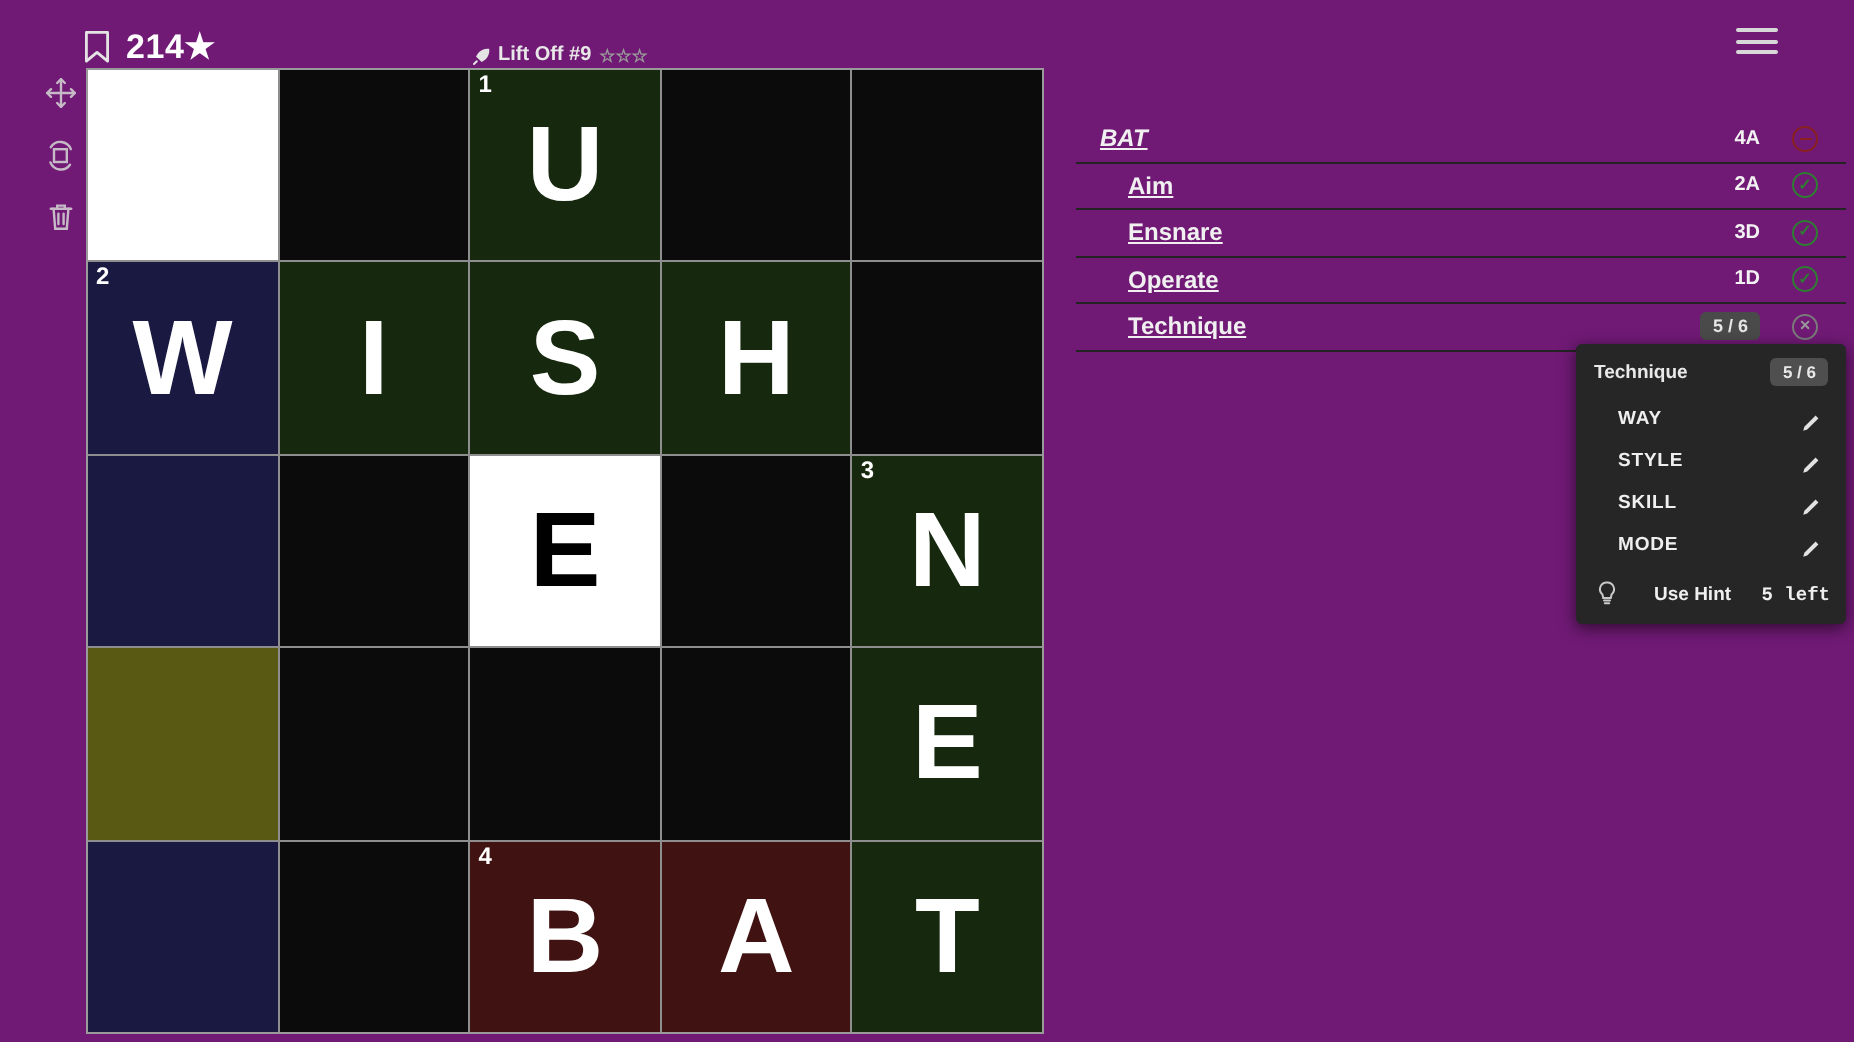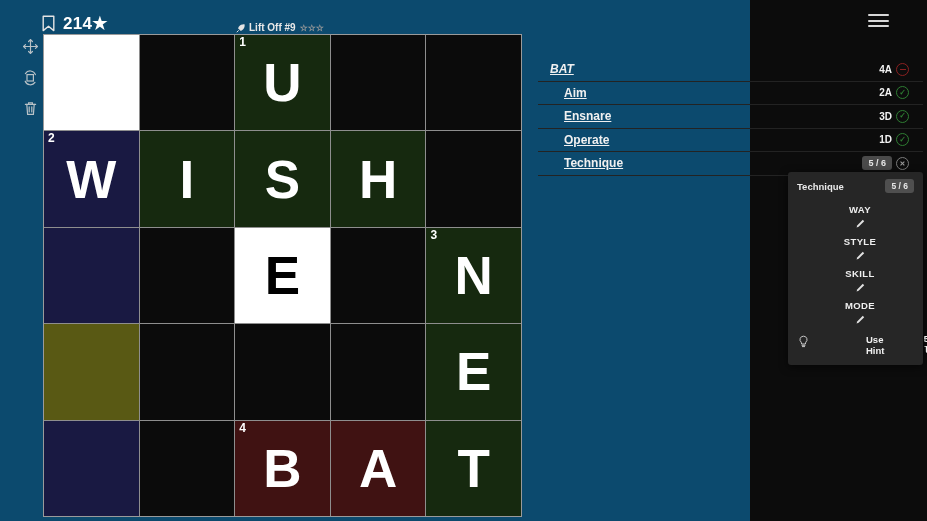--- a/index.html
+++ b/index.html
@@ -4,21 +4,21 @@
 <style>
   * { margin:0; padding:0; box-sizing:border-box; }
   html, body {
     width:927px; height:521px;
     background:#0c0c0c;
     font-family:"Liberation Sans", sans-serif;
     overflow:hidden;
     color:#fff;
     -webkit-font-smoothing:antialiased;
   }
-  #app { position:relative; width:750px; height:521px; background:#0c4a6e; }
+  #app { position:relative; width:927px; height:521px; background:#701a75; }
 
   
   .topbar { position:absolute; left:0; top:0; width:927px; height:34px; }
   .bookmark-group { position:absolute; left:42px; top:13px; display:flex; align-items:center; gap:8px; }
   .bookmark-icon { width:13px; height:17px; }
   .score-text { font-size:17px; font-weight:bold; letter-spacing:.3px; color:#fff; }
 
   .puzzle-title { position:absolute; left:236px; top:22px; display:flex; align-items:center; gap:4px; font-size:10px; font-weight:bold; color:#e8e8e8; }
   .rocket-icon { width:9px; height:9px; display:inline-block; }
   .stars { font-size:9px; color:#9a9a9a; letter-spacing:0px; }
@@ -49,44 +49,44 @@
   
   .cluepanel { position:absolute; left:538px; top:58px; width:385px; }
   .clue-row {
     position:relative; height:23.5px; display:flex; align-items:center;
     border-bottom:1px solid #232323;
   }
   .clue-row:first-child { border-top:none; }
   .clue-label { font-size:12px; font-weight:bold; color:#f0f0f0;text-decoration:underline; }
   .clue-row.active .clue-label { font-style:italic; padding-left:12px; }
   .clue-row.indent .clue-label { padding-left:26px; }
-  .clue-right { position:absolute; right:14px; display:flex; align-items:center; gap:4px; }
+  .clue-right { position:absolute; right:14px; display:flex; align-items:center; gap:16px; }
   .clue-ref { font-size:10px; font-weight:bold; color:#f2f2f2; }
   .clue-count { font-size:9px; font-weight:bold; color:#e6e6e6; background:#4a4a4a; border-radius:3px; padding:2px 6px; }
   .status { width:13px; height:13px; border-radius:50%; display:flex; align-items:center; justify-content:center; }
   .status.minus { border:1.5px solid #8a2020; }
   .status.minus::before { content:""; width:6px; height:1.5px; background:#8a2020; }
   .status.check { border:1.5px solid #2e7d32; }
   .status.check::before { content:"\2713"; font-size:8px; color:#2e7d32; line-height:1; font-weight:bold; }
   .status.cross { border:1.5px solid #7a7a7a; }
   .status.cross::before { content:"\2715"; font-size:7px; color:#9a9a9a; line-height:1; font-weight:bold; }
 
   
   .popup {
     position:absolute; left:788px; top:172px; width:135px;
     background:#262626; border-radius:3px;
     padding:0; box-shadow:0 2px 8px rgba(0,0,0,.6);
   }
   .popup-head { display:flex; align-items:center; justify-content:space-between; padding:7px 9px 6px 9px; }
   .popup-title { font-size:9.5px; font-weight:bold; color:#e9e9e9; }
   .popup-count { font-size:8.5px; font-weight:bold; color:#e8e8e8; background:#4f4f4f; border-radius:3px; padding:2px 6px; }
-  .syn-row { display:flex; align-items:center; justify-content:space-between; padding:5px 12px 5px 21px; cursor:pointer;flex-direction:column; }
+  .syn-row { display:flex; align-items:center; justify-content:space-between; padding:5px 12px 5px 21px; cursor:pointer; }
   .syn-label { font-size:9.5px; font-weight:bold; color:#efefef; letter-spacing:.4px; }
   .pencil { width:11px; height:11px; }
-  .hint-row { display:flex; align-items:flex-start; padding:7px 8px 9px 10px;gap:39px; }
+  .hint-row { display:flex; align-items:flex-end; padding:7px 8px 9px 10px; }
   .bulb { width:11px; height:13px; flex:0 0 auto; }
   .hint-label { font-size:9.5px; font-weight:bold; color:#efefef; margin-left:18px; }
   .hint-left { font-size:9.5px; font-weight:bold; color:#efefef; margin-left:auto;font-family:Liberation Mono, monospace; }
 </style>
 </head>
 <body>
 
 <div id="app">
 
   <div class="topbar">

